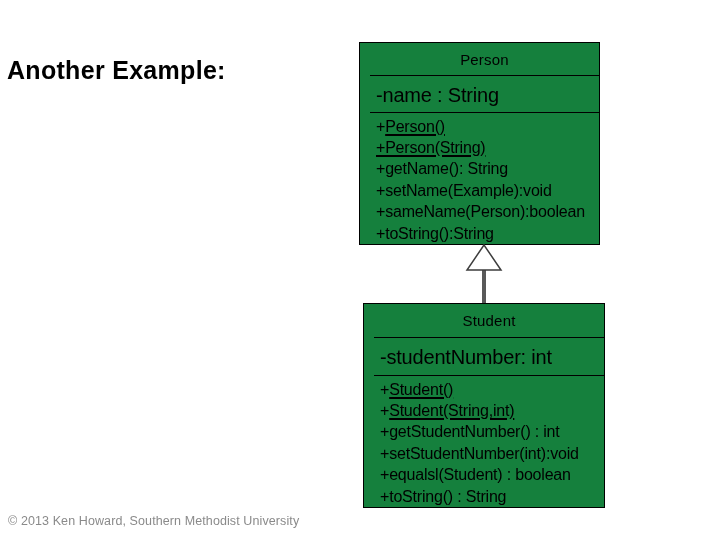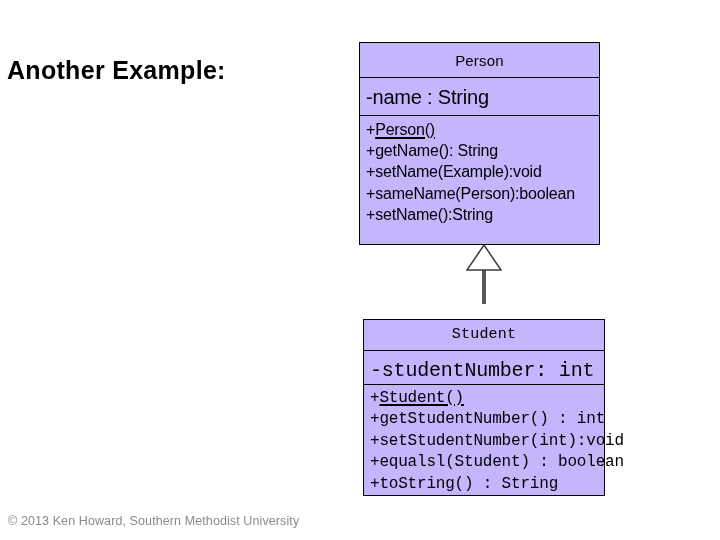--- a/index.html
+++ b/index.html
@@ -20,27 +20,28 @@
     font-weight: bold;
     letter-spacing: 0.3px;
     color: #000000;
     white-space: nowrap;
     margin-top: 22px;
   }
 
   .uml-box {
     position: absolute;
     box-sizing: border-box;
-    background: #c4b5fd;
+    background: #15803d;
     border: 1.5px solid #000000;
     display: flex;
     flex-direction: column;
+    padding-left: 10px;
   }
   .uml-box.person { left: 359px; top: 42px;  width: 241px; height: 203px; }
-  .uml-box.student{ left: 363px; top: 319px; width: 242px; height: 177px; font-family: Liberation Mono, monospace; }
+  .uml-box.student{ left: 363px; top: 303px; width: 242px; height: 205px; }
 
   .uml-name {
     box-sizing: border-box;
     height: 35px;
     border-bottom: 1.5px solid #000000;
     display: flex; align-items: center; justify-content: center;
     font-size: 15px;
     letter-spacing: 0.2px;
   }
   .uml-box.student .uml-name { height: 34px; }
@@ -91,39 +92,41 @@
 
   <div class="slide-title">Another Example:</div>
 
   <div class="uml-box person">
     <div class="uml-name">Person</div>
     <div class="uml-attrs">
         <div class="attr-line">-name : String</div>
       </div>
     <div class="uml-methods">
         <div class="method-line">+<span class="u">Person()</span></div>
+        <div class="method-line"><span class="u">+Person(String)</span></div>
         <div class="method-line">+getName(): String</div>
         <div class="method-line">+setName(Example):void</div>
         <div class="method-line">+sameName(Person):boolean</div>
-        <div class="method-line">+setName():String</div>
+        <div class="method-line">+toString():String</div>
       </div>
   </div>
 
   <svg class="arrow-svg" viewBox="0 0 70 60" aria-hidden="true">
     <line x1="34" y1="26" x2="34" y2="60" stroke-width="4" stroke="#595959"></line>
     <polygon points="34,1 17,26 51,26" fill="#ffffff" stroke-width="1.5" stroke="#3d3d3d"></polygon>
   </svg>
 
   <div class="uml-box student">
     <div class="uml-name">Student</div>
     <div class="uml-attrs">
         <div class="attr-line">-studentNumber: int</div>
       </div>
     <div class="uml-methods">
         <div class="method-line">+<span class="u">Student()</span></div>
+        <div class="method-line">+<span class="u">Student(String,int)</span></div>
         <div class="method-line">+getStudentNumber() : int</div>
         <div class="method-line">+setStudentNumber(int):void</div>
         <div class="method-line">+equalsl(Student) : boolean</div>
         <div class="method-line">+toString() : String</div>
       </div>
   </div>
 
   <div class="slide-footer">© 2013 Ken Howard, Southern Methodist University</div>
 
 </div>

